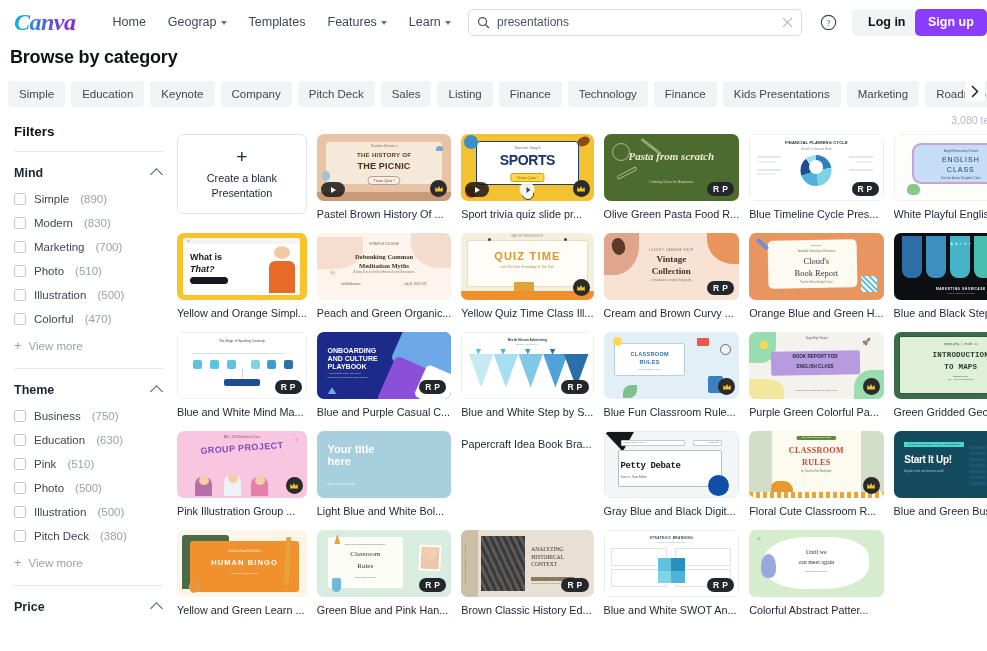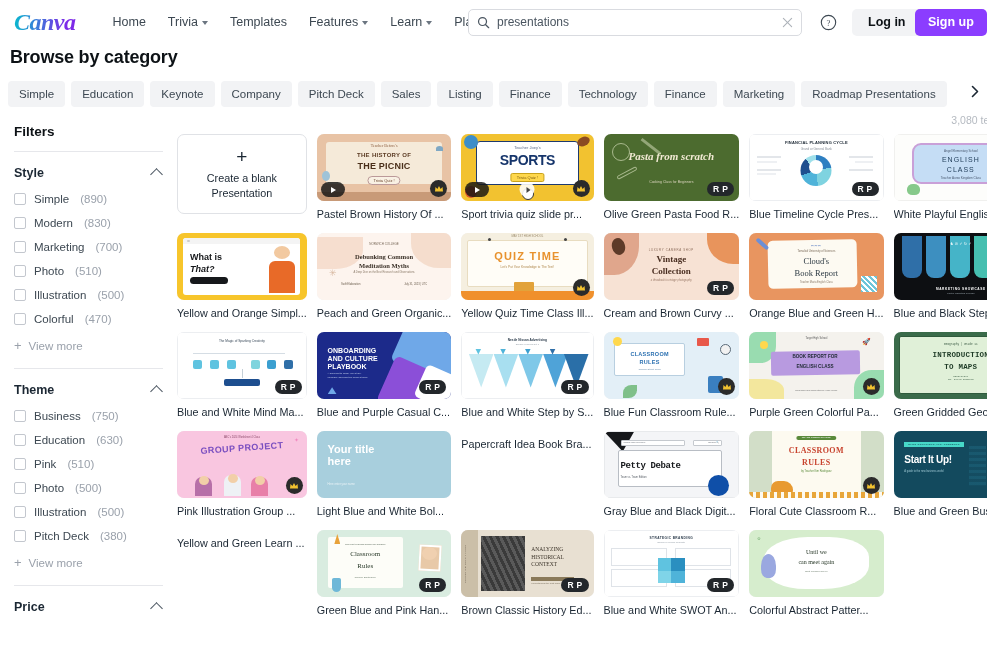--- a/index.html
+++ b/index.html
@@ -295,21 +295,21 @@
 <body>
 
 <div class="header">
   <div class="logo">Canva</div>
 
   <div class="nav">
     <div class="nav-item">
       <span>Home</span>
     </div>
     <div class="nav-item">
-      <span>Trivia</span>
+      <span>Geograp</span>
       <span class="caret"></span>
     </div>
     <div class="nav-item">
       <span>Templates</span>
     </div>
     <div class="nav-item">
       <span>Features</span>
       <span class="caret"></span>
     </div>
     <div class="nav-item">
@@ -377,20 +377,23 @@
       <div class="chip">
         <span>Finance</span>
       </div>
       <div class="chip">
         <span>Technology</span>
       </div>
       <div class="chip">
         <span>Finance</span>
       </div>
       <div class="chip">
+        <span>Kids Presentations</span>
+      </div>
+      <div class="chip">
         <span>Marketing</span>
       </div>
       <div class="chip">
         <span>Roadmap Presentations</span>
       </div>
     </div>
   <div class="chips-next">
     <svg width="10" height="13" viewBox="0 0 10 13">
         <polyline points="2.5,1.5 7.5,6.5 2.5,11.5" fill="none" stroke="#1b2733" stroke-width="1.6" stroke-linecap="round" stroke-linejoin="round"></polyline>
       </svg>
@@ -398,21 +401,21 @@
 </div>
 
 <div class="body">
 
   <div class="sidebar">
     <div class="filters-title">Filters</div>
     <div class="divider"></div>
     <div id="filter-groups">
         <div>
           <div class="group-head">
-            <div class="group-title">Style</div>
+            <div class="group-title">Mind</div>
             <div class="chevron-up"></div>
           </div>
           <div class="opt">
             <span class="cb"></span>
             <span class="opt-label">Simple</span>
             <span class="opt-count">(890)</span>
           </div>
           <div class="opt">
             <span class="cb"></span>
             <span class="opt-label">Modern</span>
@@ -888,20 +891,32 @@
 
     <div style="position:absolute;left:8%;top:17%;font-size:2.5px;color:#0d3a4a;background:#47d8c8;padding:1px 4px;letter-spacing:.3px">BLOG SOLUTIONS, INC. PRESENTS</div>
     <div style="position:absolute;left:8%;top:34%;font-size:10px;font-weight:bold;color:#fff;letter-spacing:-.3px">Start It Up!</div>
     <div style="position:absolute;left:8%;top:58%;font-size:2.6px;color:#9fc8d4">A guide to the new business world</div>
             </div>
 
      </div>
      <div class="cell-title">Blue and Green Business ...</div>
         </div>
         <div class="cell">
+          <div class="thumb">
+       <div style="position:absolute;inset:0;background:#fdf6e8">
+    <div style="position:absolute;left:4%;top:8%;width:36%;height:80%;background:#4a6b4a;border-radius:3px 3px 0 0"></div>
+    <div style="position:absolute;left:10%;top:16%;width:84%;height:76%;background:#f0912e;border-radius:3px"></div>
+    <div style="position:absolute;left:10%;top:30%;width:84%;text-align:center;font-size:2.6px;color:#fff2dd">Get Up to Know Each Other</div>
+    <div style="position:absolute;left:10%;top:42%;width:84%;text-align:center;font-size:7.5px;font-weight:bold;color:#fff;letter-spacing:1.1px">HUMAN BINGO</div>
+    <div style="position:absolute;left:10%;top:62%;width:84%;text-align:center;font-size:2.5px;color:#fff2dd">First Day of Class Activity</div>
+    <div style="position:absolute;right:13%;top:10%;width:5px;height:48px;background:#e8a23a;border-radius:1px;transform:rotate(3deg)"></div>
+    <div style="position:absolute;left:9%;bottom:6%;width:10px;height:12px;border:1.6px solid #c9a88a;border-radius:5px"></div>
+            </div>
+
+     </div>
      <div class="cell-title">Yellow and Green Learn ...</div>
         </div>
         <div class="cell">
           <div class="thumb">
        <div style="position:absolute;inset:0;background:#d9ece0">
     <div style="position:absolute;left:8%;top:10%;width:56%;height:76%;background:#fdfdf8;border-radius:2px"></div>
     <div style="position:absolute;left:8%;top:19%;width:56%;text-align:center;font-size:2.4px;color:#5a6a5a">Relevant Learning School for Children</div>
     <div style="position:absolute;left:8%;top:30%;width:56%;text-align:center;font-size:7px;color:#2a3a2a;font-family:'Liberation Serif',serif">Classroom</div>
     <div style="position:absolute;left:8%;top:48%;width:56%;text-align:center;font-size:7px;color:#2a3a2a;font-family:'Liberation Serif',serif">Rules</div>
     <div style="position:absolute;left:8%;top:68%;width:56%;text-align:center;font-size:2.4px;color:#6a7a6a">Teacher Sarita Ellen</div>

